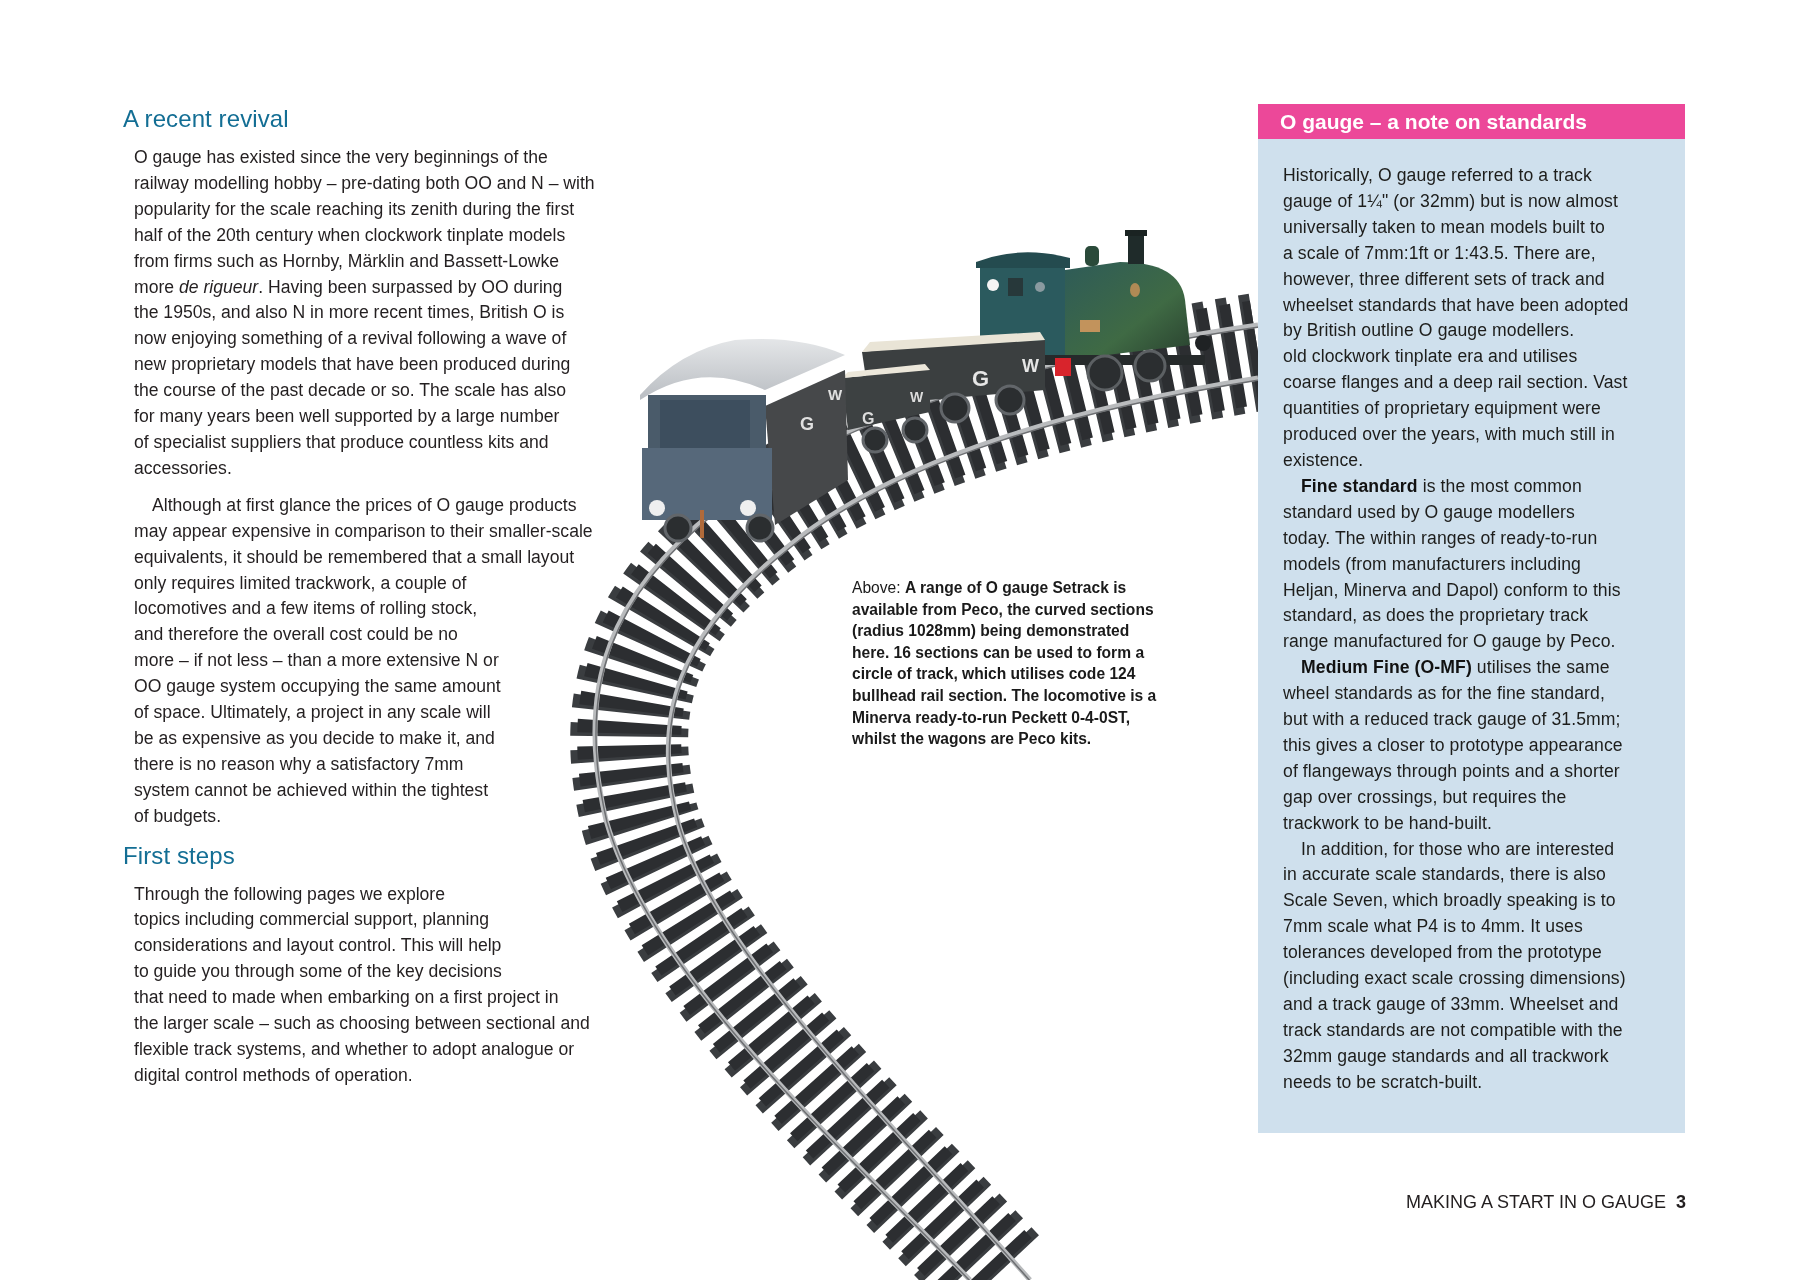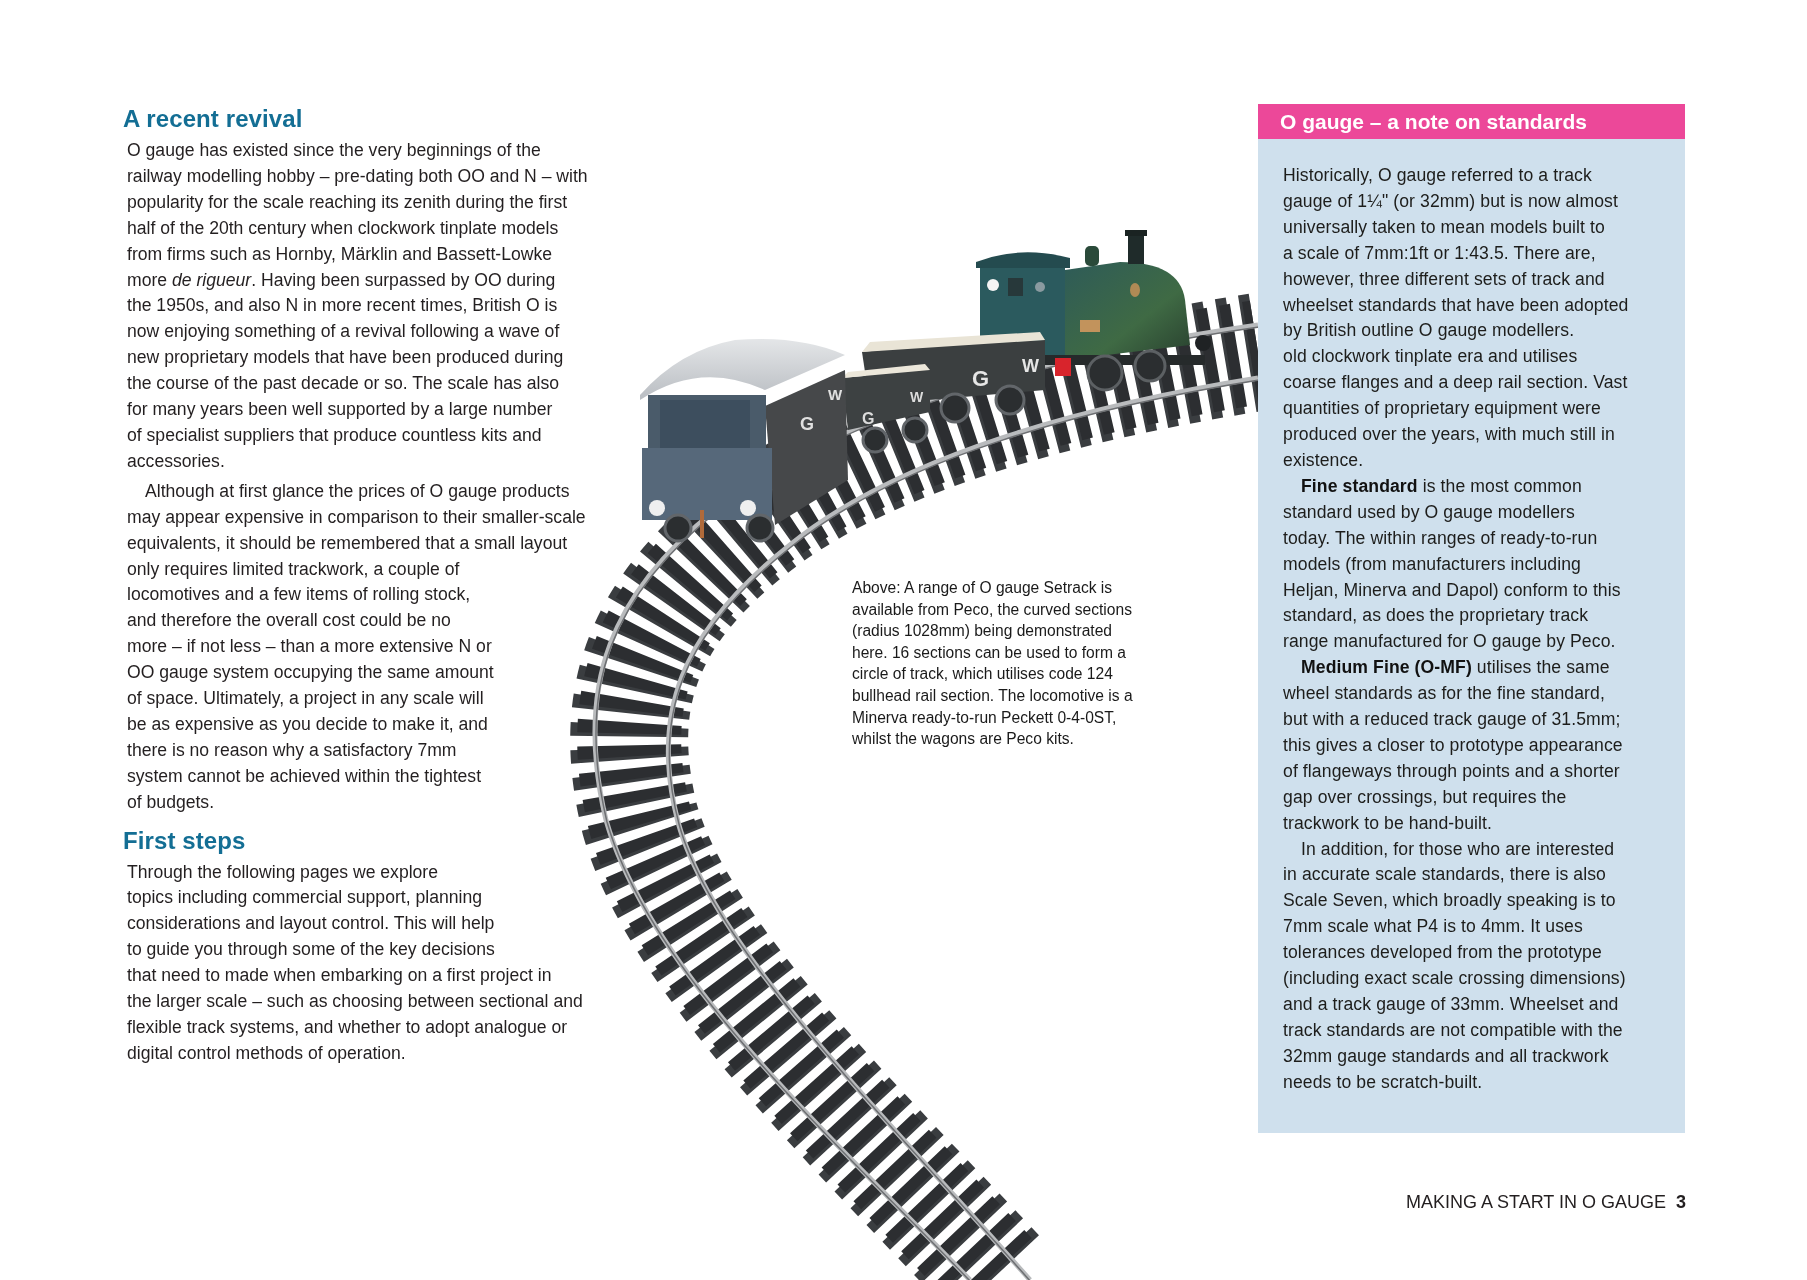--- a/index.html
+++ b/index.html
@@ -8,33 +8,33 @@
     background: #ffffff;
     font-family: "Liberation Sans", "DejaVu Sans", sans-serif;
     color: #231f20;
   }
   .photo { position: absolute; left: 0; top: 0; width: 1807px; height: 1280px; }
   .col-left {
     position: absolute; left: 123px; top: 104px; width: 490px;
     font-size: 17.6px; line-height: 25.9px;
   }
   .h2 {
-    color: #136e94; font-weight: bold; font-size: 24px; line-height: 30px;
+    color: #136e94; font-weight: normal; font-size: 24px; line-height: 30px;
     margin: 0; letter-spacing: 0.1px;
   }
   .h2.second { margin-top: 10px; }
-  .p { margin: 4px; }
+  .p { margin: 11px; }
   .p .indent { display: inline-block; width: 18px; }
   .line { display: block; white-space: nowrap; }
   .caption {
     position: absolute; left: 852px; top: 577px; width: 340px;
     font-size: 15.6px; line-height: 21.6px; color: #1a1a1a;
   }
   .caption .lead { font-weight: normal; }
-  .caption .body { font-weight: normal; }
+  .caption .body { font-weight: bold; }
   .sidebar {
     position: absolute; left: 1258px; top: 104px; width: 427px; height: 1029px;
     background: #cfe0ed;
   }
   .sidebar-head {
     background: #ec4899; color: #ffffff; height: 35px;
     font-weight: bold; font-size: 21px; line-height: 35px; padding-left: 22px;
   }
   .sidebar-body {
     padding: 24px 8px 0 25px; font-size: 17.6px; line-height: 25.9px; color: #1d1d1b;

